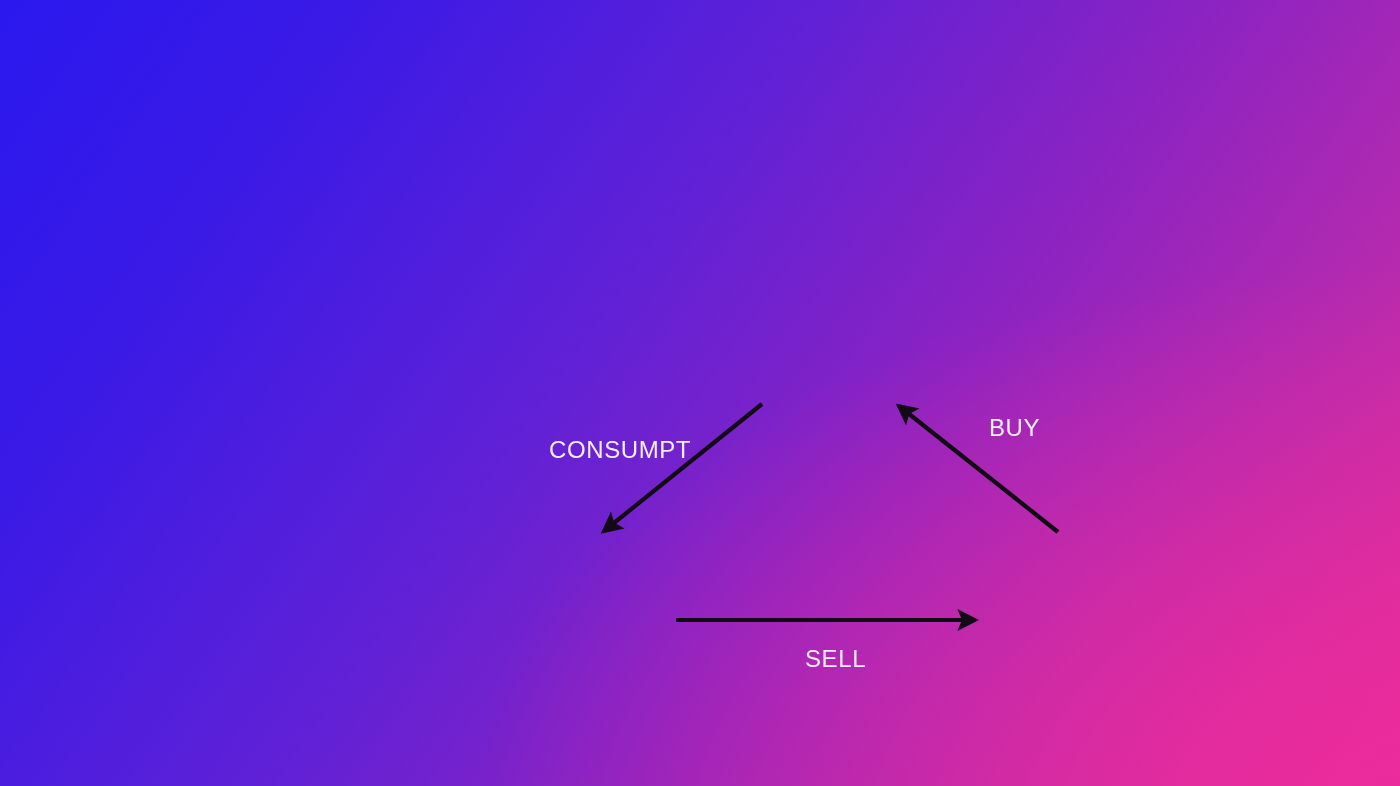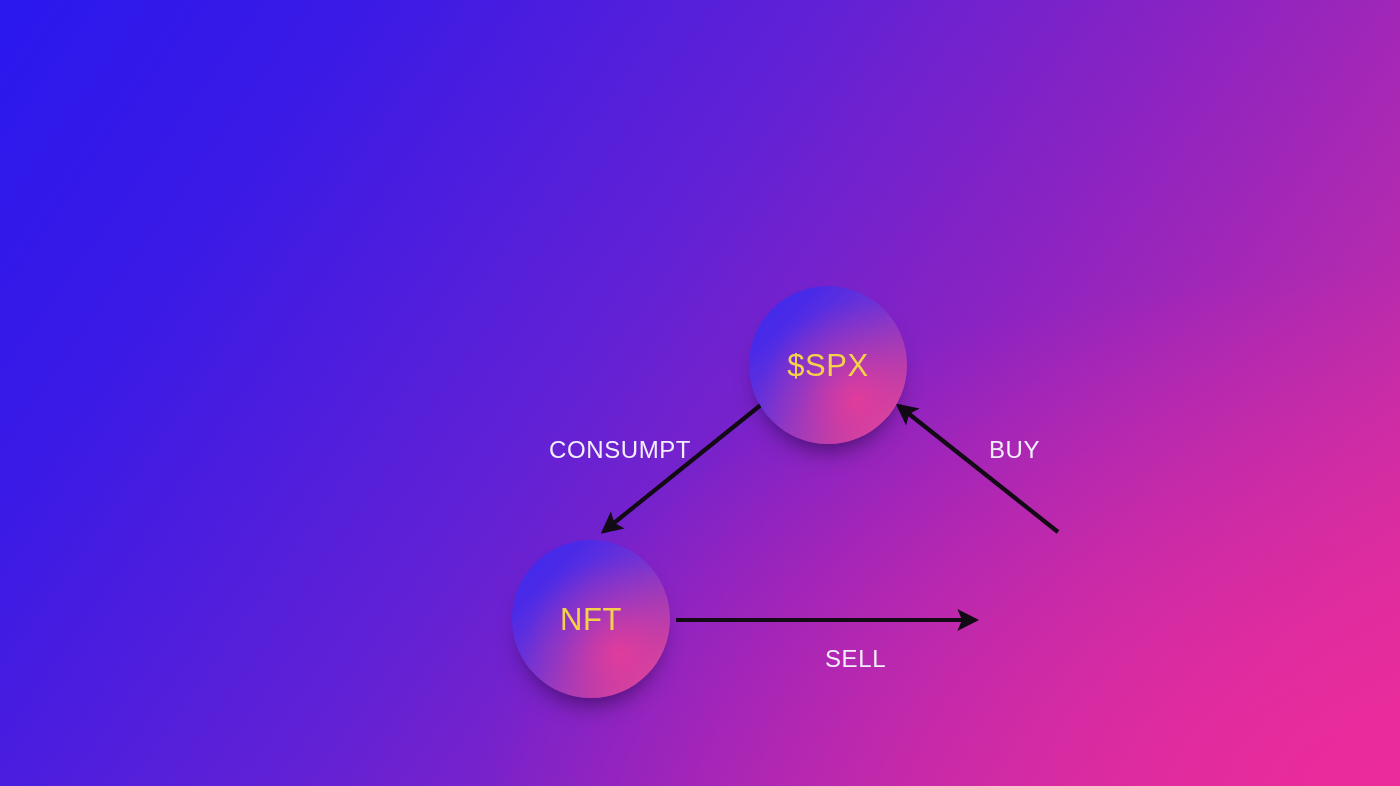--- a/index.html
+++ b/index.html
@@ -66,22 +66,22 @@
   .edge-label {
     position: absolute;
     font-size: 24px;
     color: #f2eefb;
     letter-spacing: 0.6px;
     white-space: nowrap;
     z-index: 4;
     user-select: none;
   }
   #label-consumpt { left: 549px; top: 436px; }
-  #label-buy      { left: 989px; top: 436px; }
-  #label-sell     { left: 805px; top: 645px; margin-left: 20px; }
+  #label-buy      { left: 989px; top: 414px; }
+  #label-sell     { left: 805px; top: 645px; }
 
   
   #arrows {
     position: absolute;
     left: 0; top: 0;
     width: 1400px;
     height: 786px;
     z-index: 2;
   }
 </style>
@@ -98,27 +98,21 @@
       </marker>
     </defs>
 
     <line x1="762" y1="404" x2="604" y2="531" stroke="#120a14" stroke-width="4.2" marker-end="url(#head)"></line>
 
     <line x1="676" y1="620" x2="975" y2="620" stroke="#120a14" stroke-width="4.2" marker-end="url(#head)"></line>
 
     <line x1="1058" y1="532" x2="899" y2="406" stroke="#120a14" stroke-width="4.2" marker-end="url(#head)"></line>
   </svg>
 
-  <div class="node" id="node-spx">
-    <span class="node-label">$SPX</span>
-  </div>
 
-  <div class="node" id="node-nft">
-    <span class="node-label">NFT</span>
-  </div>
 
 
   <div class="edge-label" id="label-consumpt">CONSUMPT</div>
 
   <div class="edge-label" id="label-sell">SELL</div>
 
   <div class="edge-label" id="label-buy">BUY</div>
 
 </div>
 

